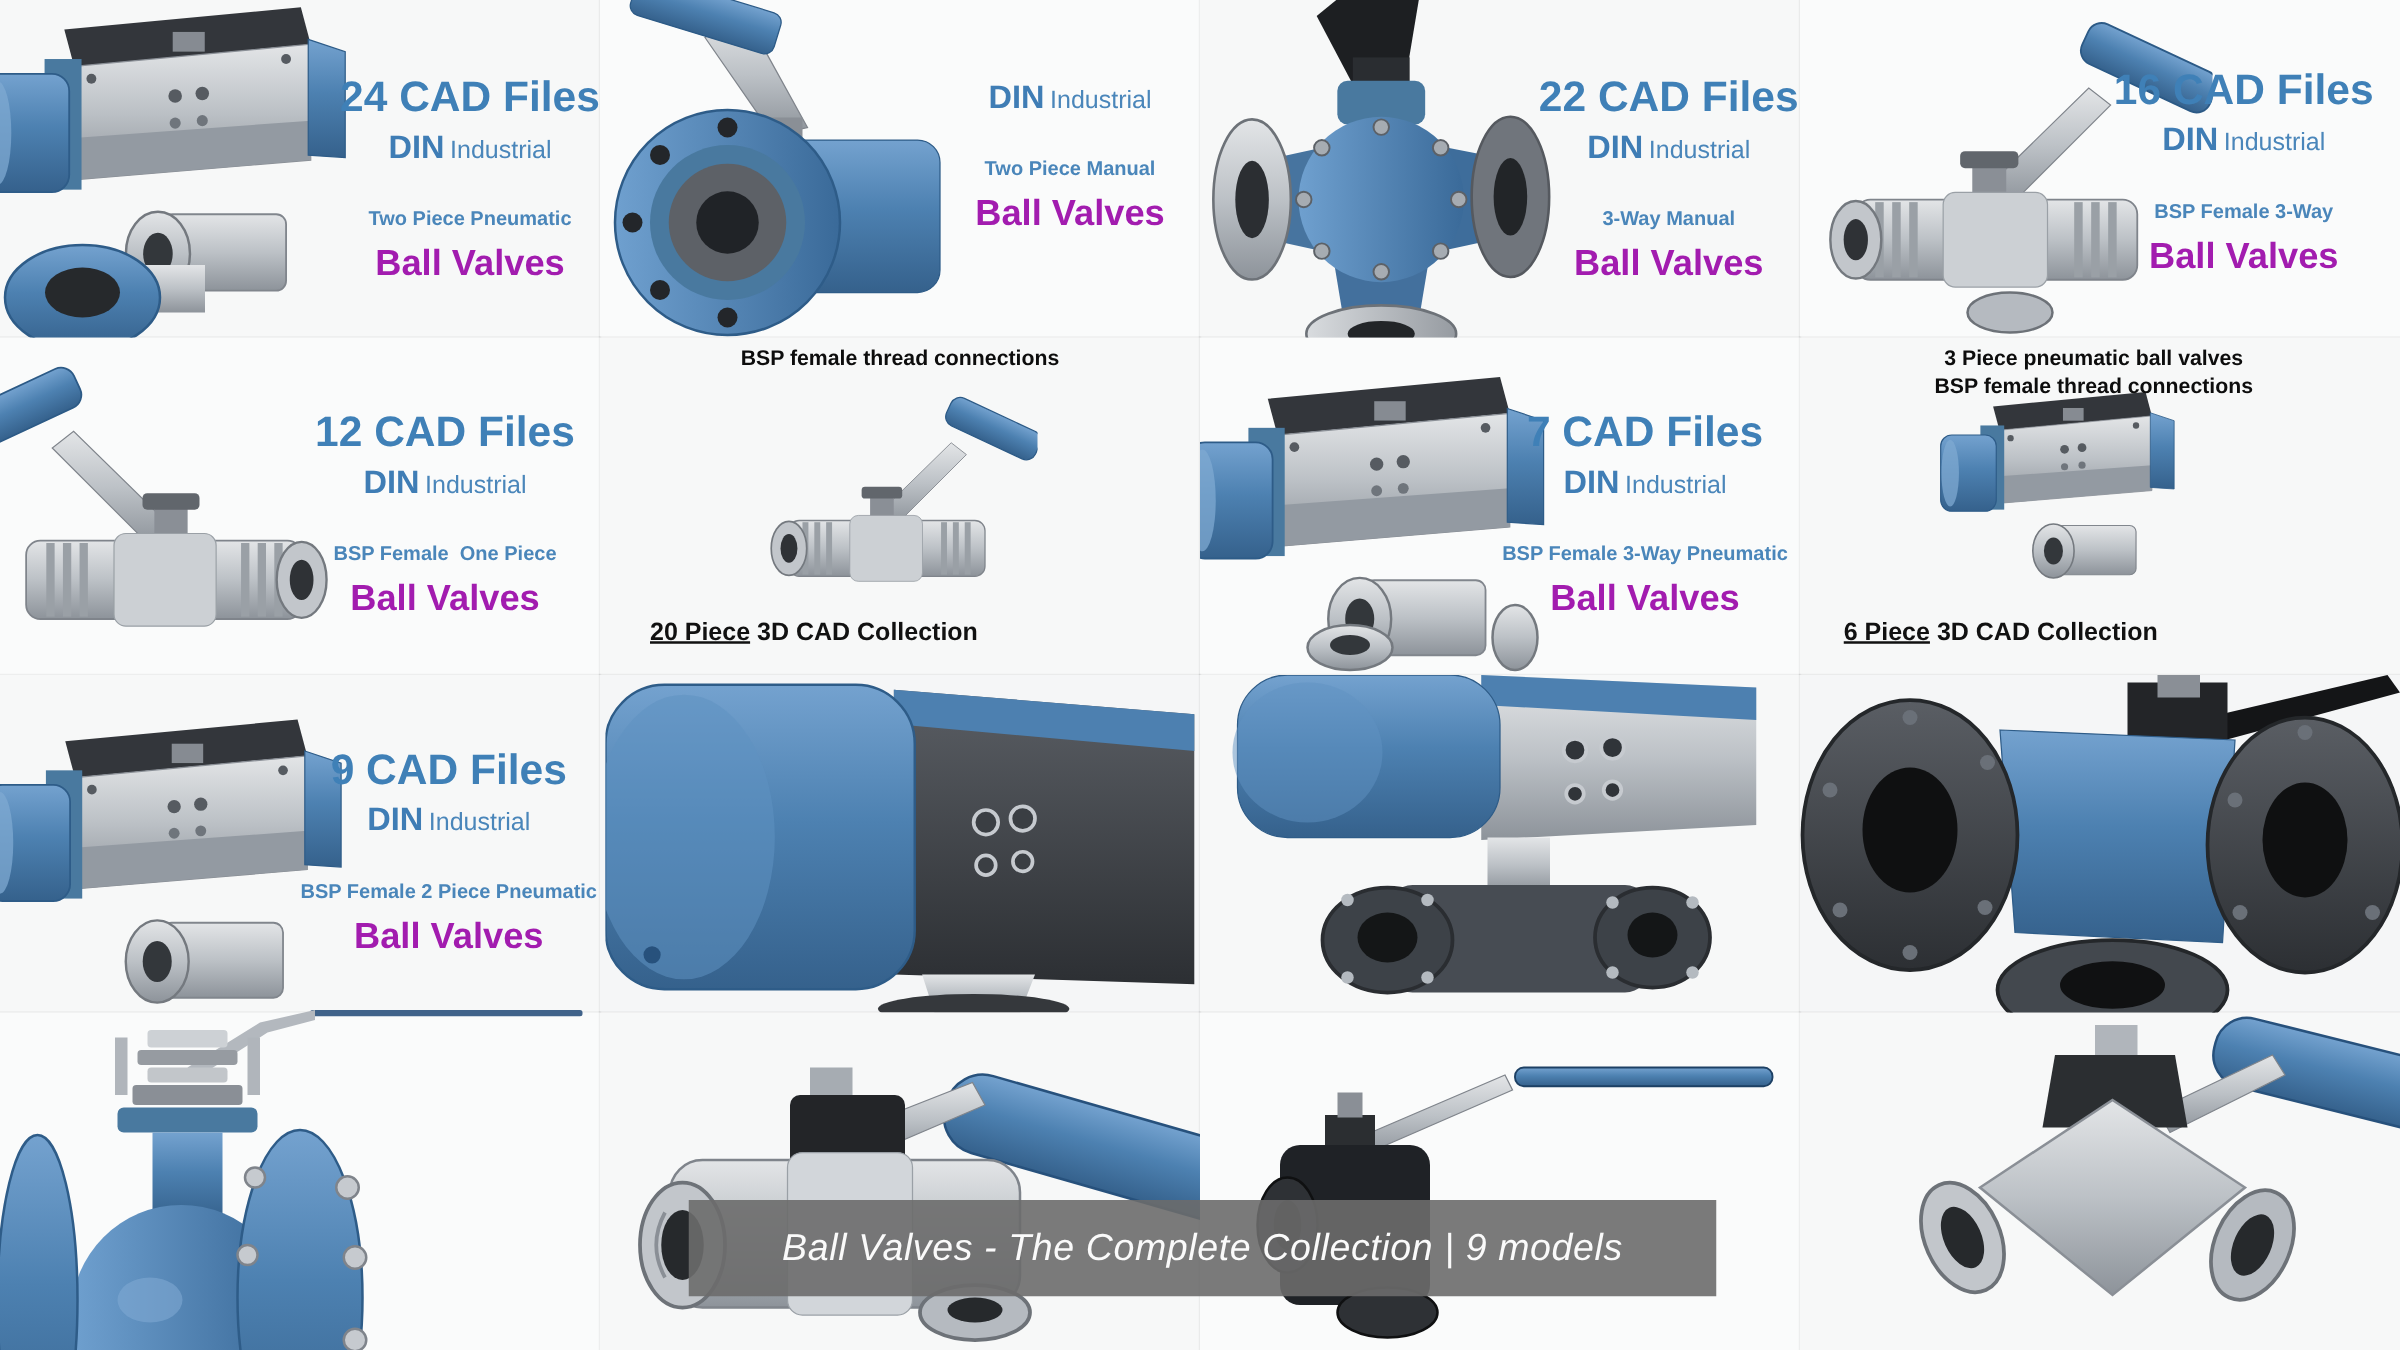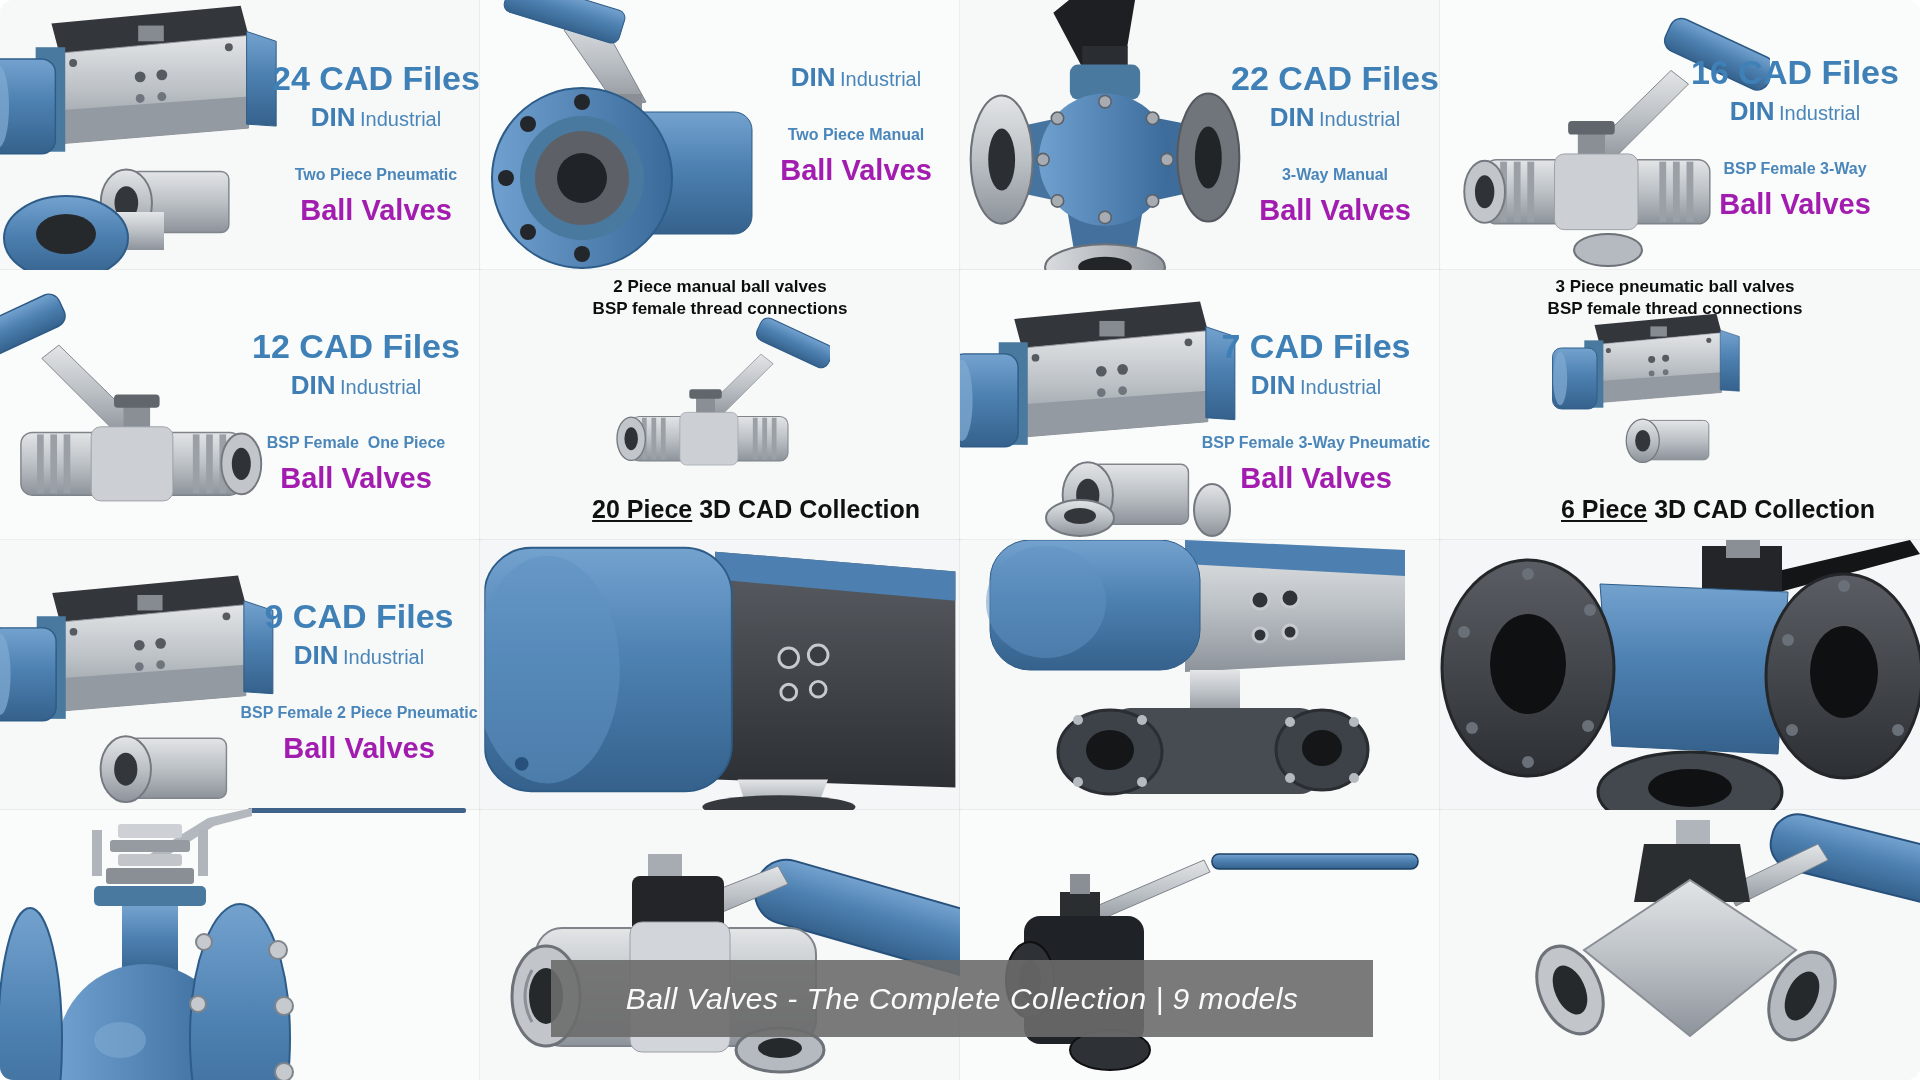--- a/index.html
+++ b/index.html
@@ -1,34 +1,34 @@
 <!DOCTYPE html>
 <html><head>
 <meta charset="utf-8">
 <style>
   html,body{margin:0;padding:0;background:#ffffff;}
   #stage{
     position:relative;width:1920px;height:1080px;overflow:hidden;
-    background:#ffffff;font-family:"Liberation Sans",sans-serif;border-radius:13px;
+    background:#ffffff;font-family:"Liberation Sans",sans-serif;
   }
   .tile{position:absolute;width:480px;height:270px;background:#f7f8f8;outline:1px solid rgba(0,0,0,0.05);}
   .tile.alt{background:#fafbfb;}
   .tile.alt2{background:#f5f6f7;}
   .art{position:absolute;pointer-events:none;}
   
   .card{position:absolute;text-align:center;color:#4584b9;z-index:5;}
   .files{font-size:34px;font-weight:700;color:#3f80b7;line-height:40px;}
   .std{margin-top:2px;line-height:34px;}
   .din{font-size:26px;font-weight:700;color:#3f7db5;}
   .ind{font-size:20px;font-weight:400;color:#4a86ba;}
   .type{margin-top:24px;font-size:16px;line-height:26px;color:#4a86ba;white-space:pre-wrap;font-weight:bold;}
   .product{margin-top:4px;font-size:29px;font-weight:700;color:#a21caf;line-height:36px;}
   
   .col-cap{position:absolute;text-align:center;color:#0d0d0d;font-size:17px;font-weight:700;line-height:22px;z-index:5;}
-  .col-foot{position:absolute;text-align:right;color:#111111;font-size:25px;font-weight:700;z-index:5;}
+  .col-foot{position:absolute;text-align:left;color:#111111;font-size:20px;font-weight:700;z-index:5;}
   .col-foot .count{text-decoration:underline;}
   
   .banner{
     position:absolute;left:551px;top:960px;width:822px;height:77px;
     background:rgba(108,108,108,0.9);z-index:10;
     display:flex;align-items:center;justify-content:center;font-style:italic;
   }
   .banner span{color:#fafafa;font-size:30px;font-weight:400;letter-spacing:0.5px;}
   .defs-holder{position:absolute;width:0;height:0;overflow:hidden;}
 </style>
@@ -378,21 +378,20 @@
     <div class="product">Ball Valves</div>
   </div>
   <div class="card" style="left:189px;top:596px;width:340px">
     <div class="files">9 CAD Files</div>
     <div class="std"><span class="din">DIN</span> <span class="ind">Industrial</span></div>
     <div class="type">BSP Female 2 Piece Pneumatic</div>
     <div class="product">Ball Valves</div>
   </div>
 
   <div class="col-cap" style="left:520px;top:276px;width:400px">
-    <div>2 Piece manual ball valves</div>
     <div>BSP female thread connections</div>
   </div>
   <div class="col-foot" style="left:520px;top:495px;width:400px">
     <span class="count">20 Piece</span><span> 3D CAD Collection</span>
   </div>
   <div class="col-cap" style="left:1475px;top:276px;width:400px">
     <div>3 Piece pneumatic ball valves</div>
     <div>BSP female thread connections</div>
   </div>
   <div class="col-foot" style="left:1475px;top:495px;width:400px">

